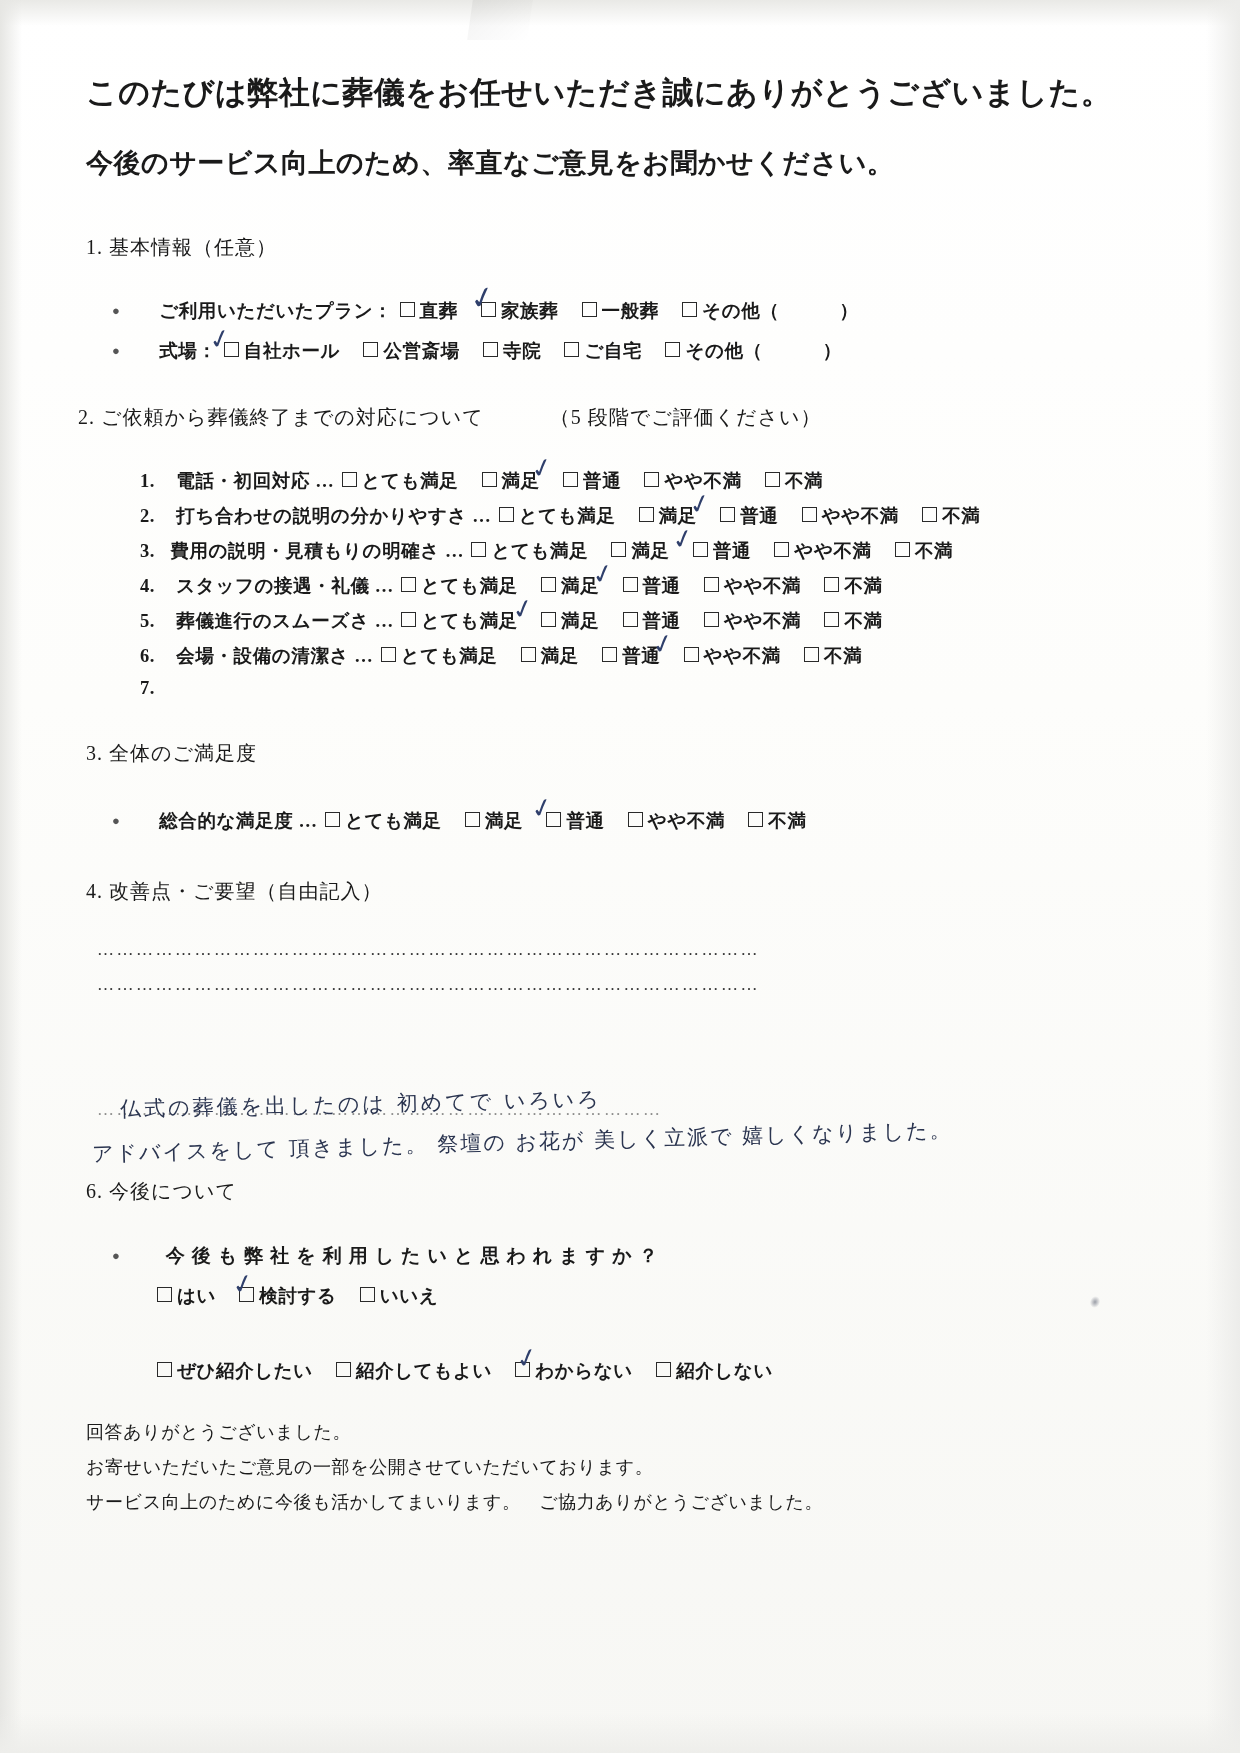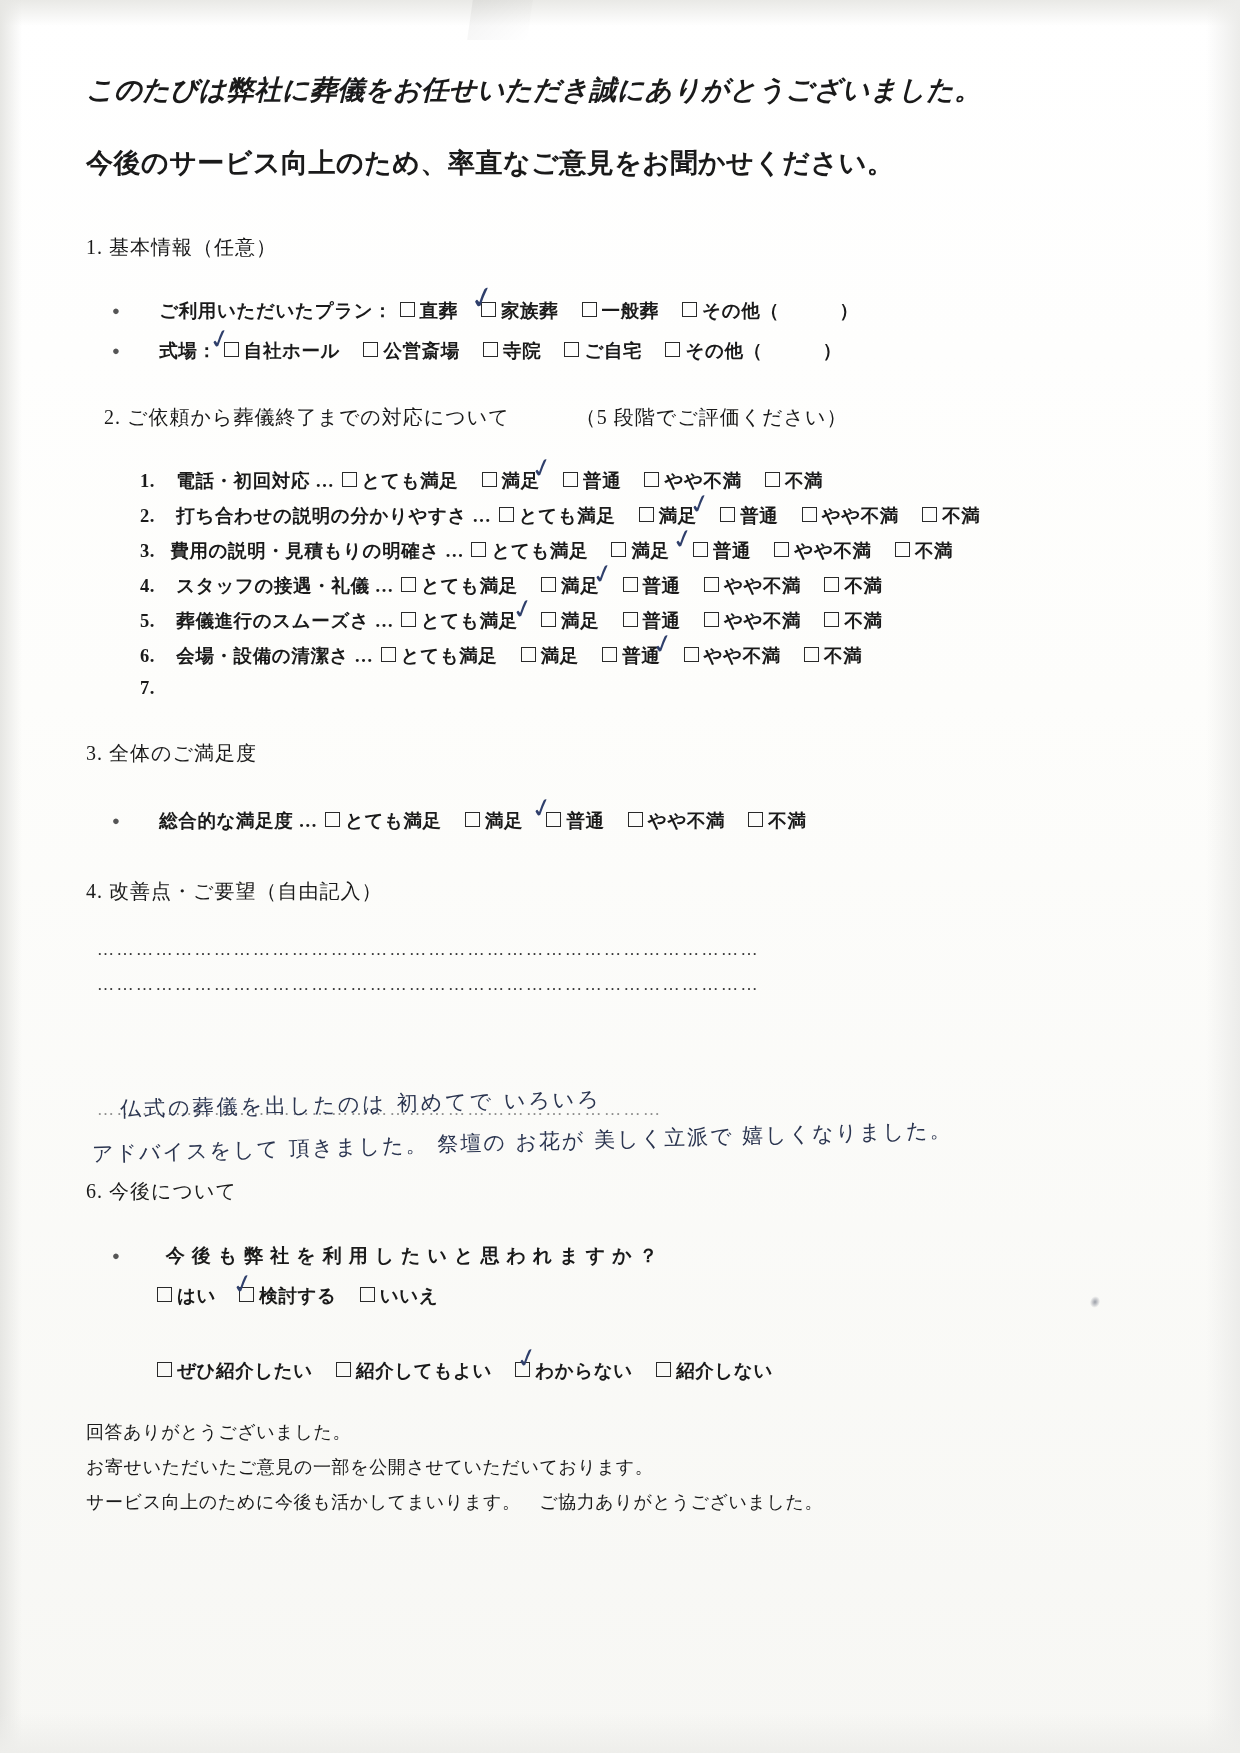--- a/index.html
+++ b/index.html
@@ -25,21 +25,21 @@
 
   .content{position:absolute;left:0;top:0;width:1240px;height:1753px;}
 
   h1.title{
     position:absolute;
     font-family:"DejaVu Sans","Liberation Sans",sans-serif;
     font-weight:700;
     letter-spacing:.5px;
     margin:0;
   }
-  .t1{left:86px;top:72px;font-size:27px;font-style:italic;}
+  .t1{left:86px;top:72px;font-size:31px;}
   .t2{left:86px;top:145px;font-size:27px;}
 
   .sec-head{
     position:absolute;
     font-size:20px;
     font-family:"Liberation Serif","DejaVu Serif",serif;
     letter-spacing:1px;
   }
   .row{
     position:absolute;
@@ -140,21 +140,21 @@
     <span class="bullet">●</span>
     <span style="margin-left:26px;">式場：</span>
     <span class="opt"><span class="cb"></span><span>自社ホール</span></span>
     <span class="opt"><span class="cb"></span><span>公営斎場</span></span>
     <span class="opt"><span class="cb"></span><span>寺院</span></span>
     <span class="opt"><span class="cb"></span><span>ご自宅</span></span>
     <span class="opt"><span class="cb"></span><span>その他（</span><span class="paren" style="margin-left:60px;">）</span></span>
   </div>
   <div class="tick small" style="left:209px;top:326px;">✓</div>
 
-  <div class="sec-head" style="left:104px;top:404px;">
+  <div class="sec-head" style="left:78px;top:404px;">
     <span>2. ご依頼から葬儀終了までの対応について</span>
     <span style="margin-left:60px;">（5 段階でご評価ください）</span>
   </div>
 
   <div class="row" style="left:140px;top:468px;">
     <span>1.</span>
     <span style="margin-left:16px;">電話・初回対応 … </span>
     <span class="opt"><span class="cb"></span><span>とても満足</span></span>
     <span class="opt"><span class="cb"></span><span>満足</span></span>
     <span class="opt"><span class="cb"></span><span>普通</span></span>

